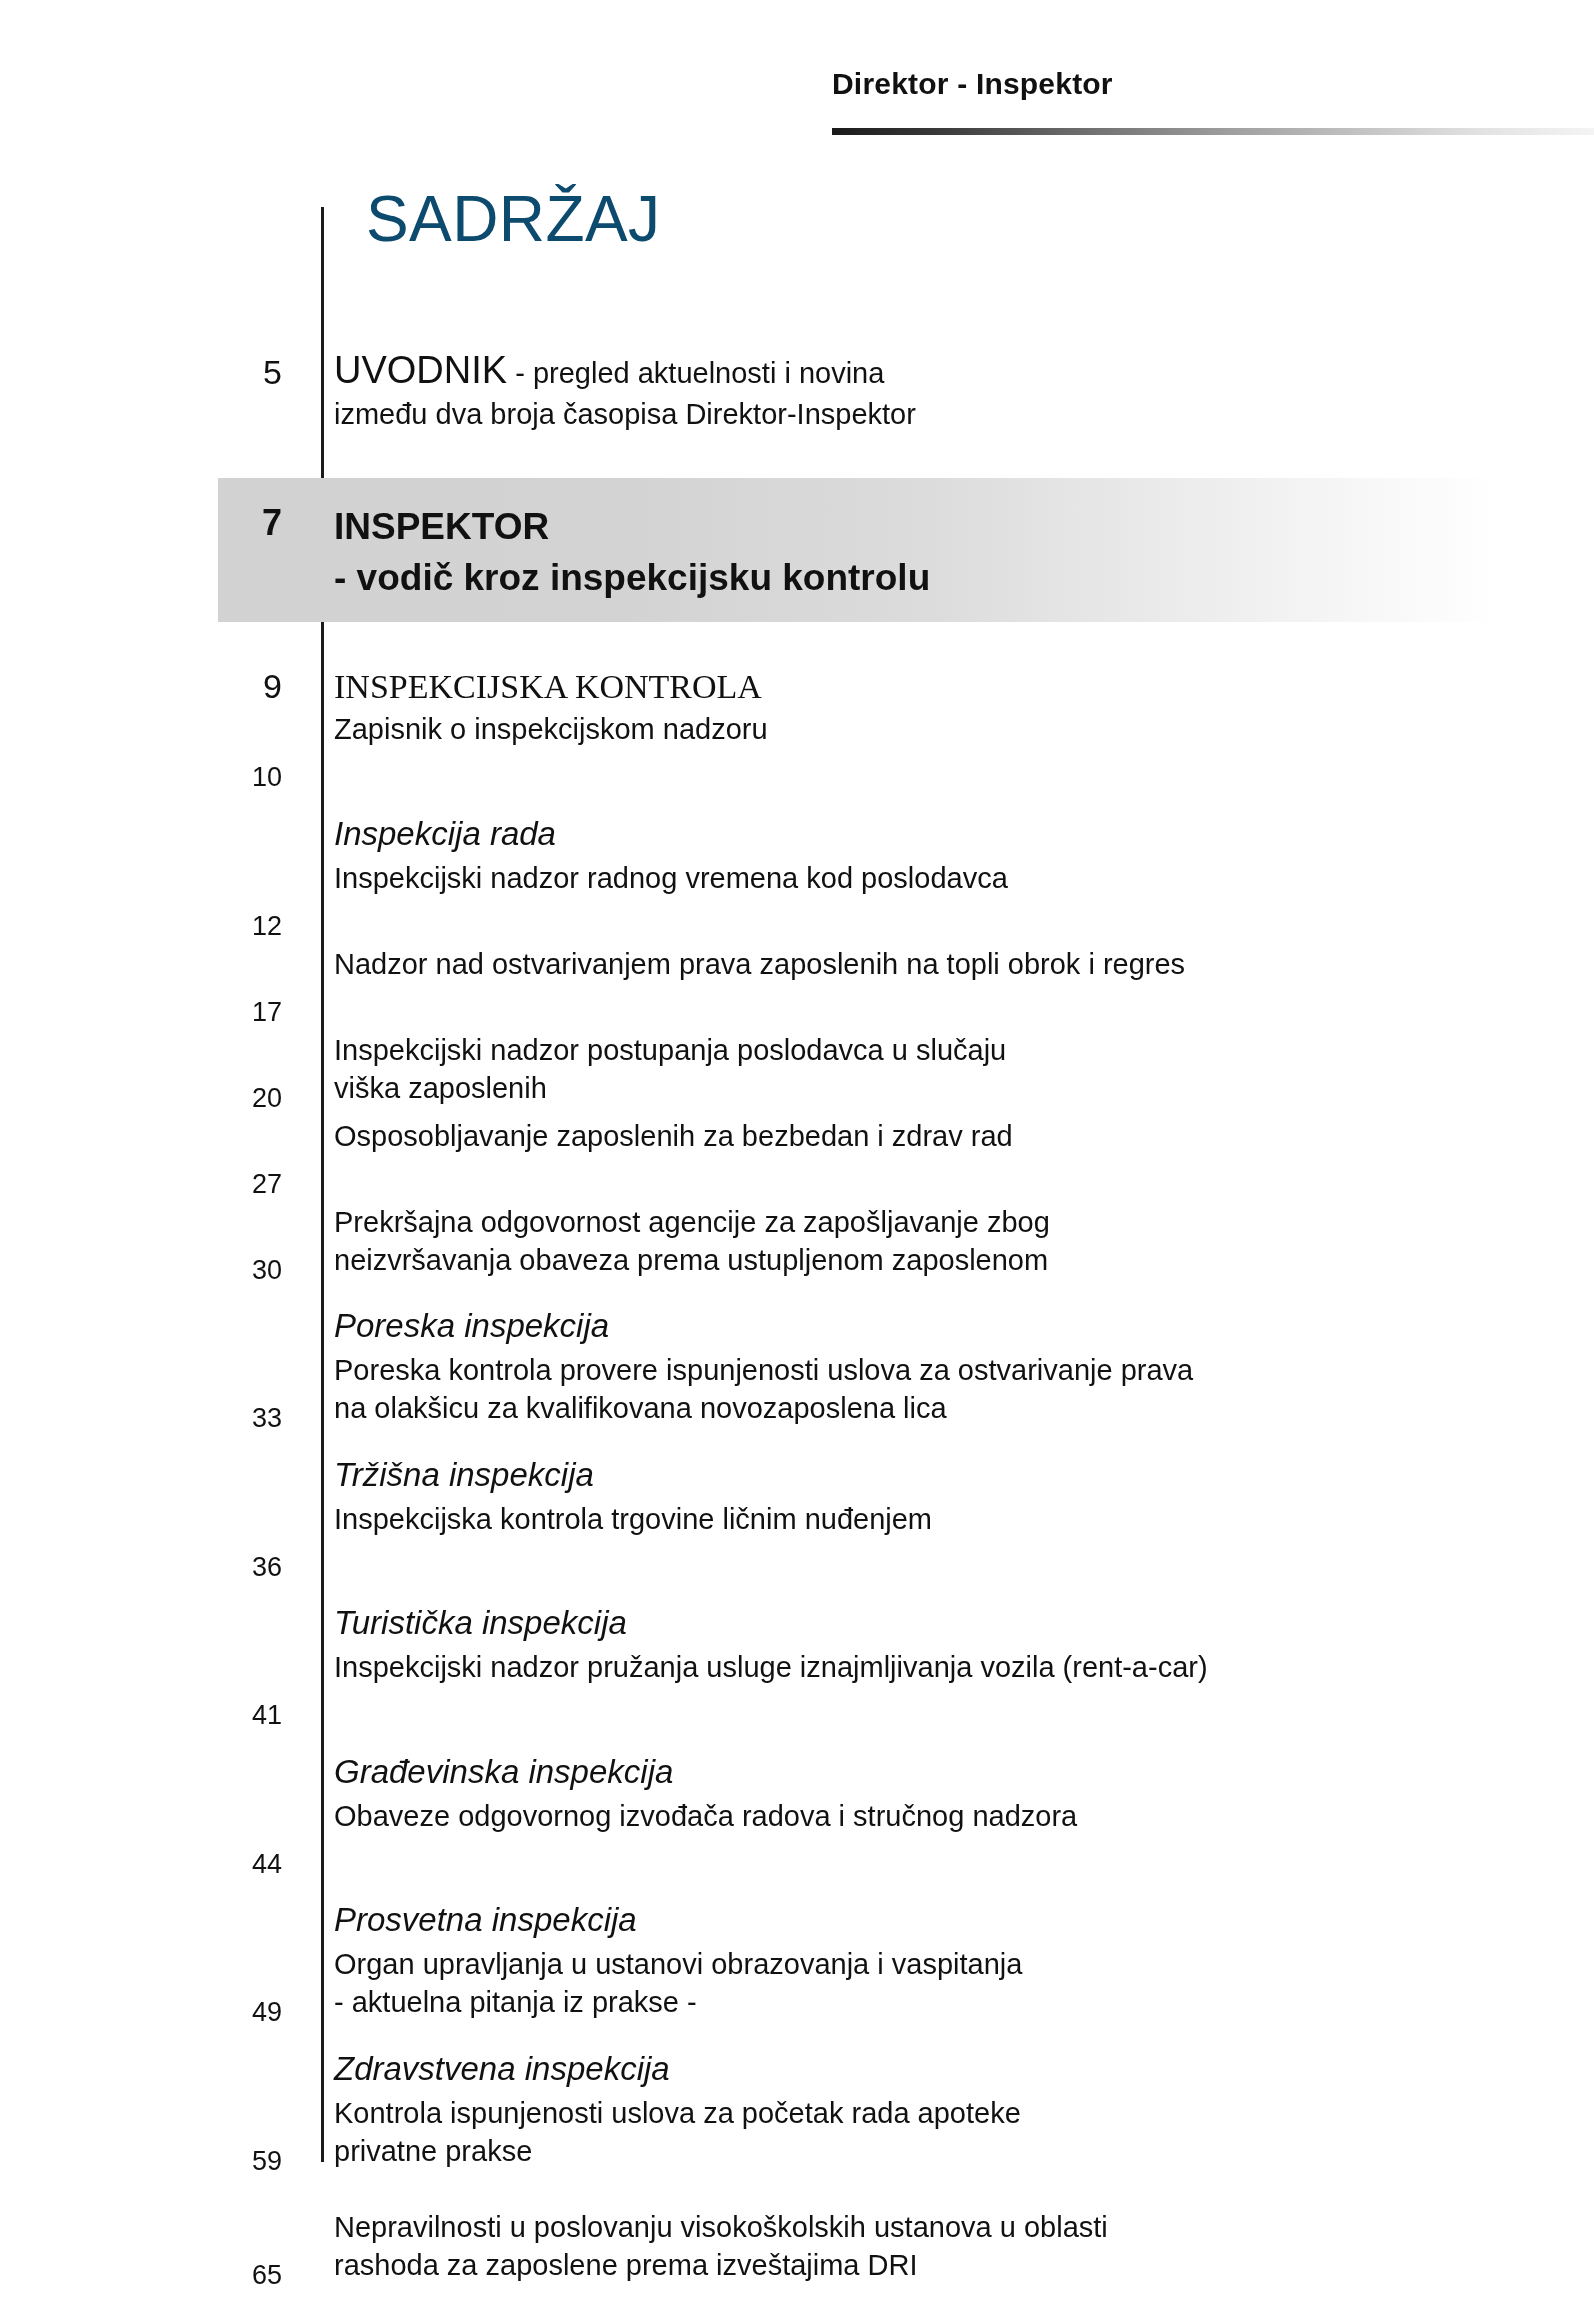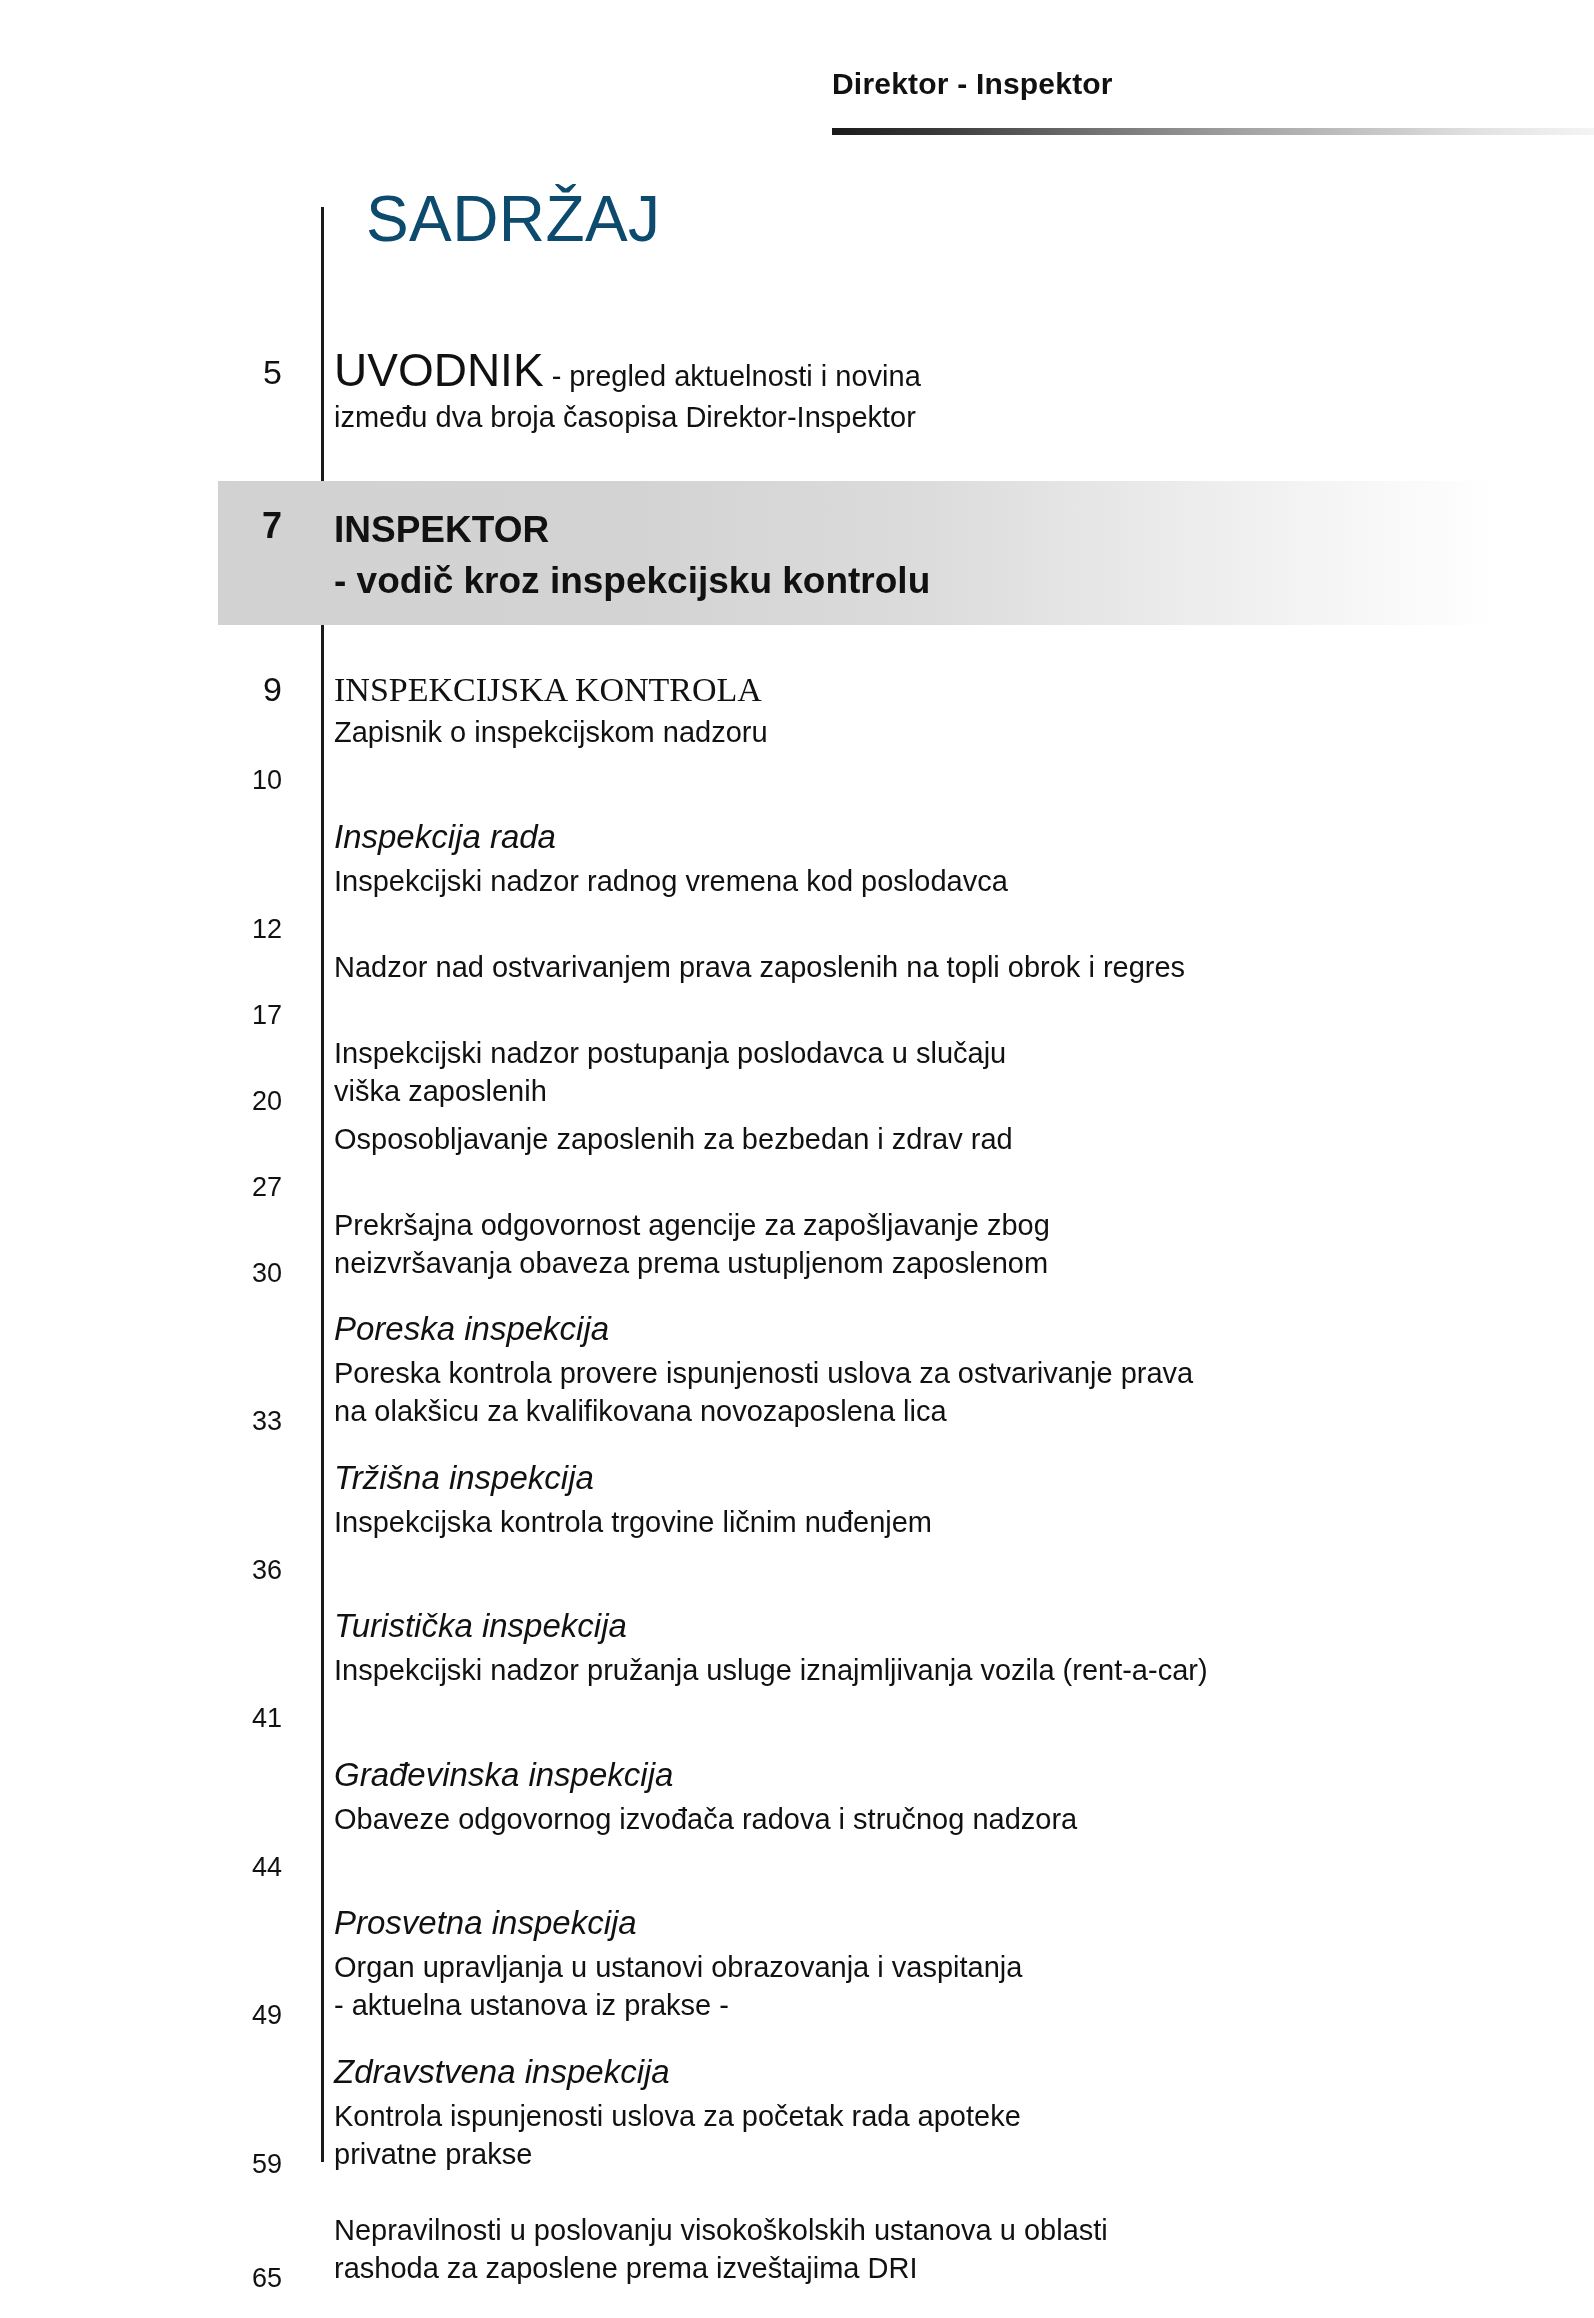--- a/index.html
+++ b/index.html
@@ -102,21 +102,21 @@
   
   .row-item { margin-top: 0; }
   .row-item .page-num { font-size: 27px; line-height: 38px; margin-top: 48px; }
   .row-item .entry-text { font-size: 29px; line-height: 38px; }
 
   
   .row-intro { padding-top: 0; }
   .row-intro .page-num { font-size: 34px; line-height: 44px; }
   .row-intro .entry-text { font-size: 29px; line-height: 41px; }
   .row-intro .entry-text .lead {
-    font-size: 46px;
+    font-size: 38px;
   }
 
   
   .row-chapter .page-num { font-size: 34px; line-height: 47px; }
   .row-chapter .entry-text { font-size: 34px; line-height: 47px; font-family: Liberation Serif, serif; }
 
   
   .row-group .page-num { font-size: 27px; line-height: 51px; }
   .row-group .entry-text { font-size: 33px; line-height: 51px; font-style: italic; }
 
@@ -298,21 +298,21 @@
     <div class="toc-row row-group">
       <div class="page-num"></div>
       <div class="entry-text">
         <span class="line">Prosvetna inspekcija</span>
       </div>
     </div>
     <div class="toc-row row-item">
       <div class="page-num">49</div>
       <div class="entry-text">
         <span class="line">Organ upravljanja u ustanovi obrazovanja i vaspitanja</span>
-        <span class="line">- aktuelna ustanova iz prakse -</span>
+        <span class="line">- aktuelna pitanja iz prakse -</span>
       </div>
     </div>
     <div class="gap-sm"></div>
     <div class="toc-row row-group">
       <div class="page-num"></div>
       <div class="entry-text">
         <span class="line">Zdravstvena inspekcija</span>
       </div>
     </div>
     <div class="toc-row row-item">

